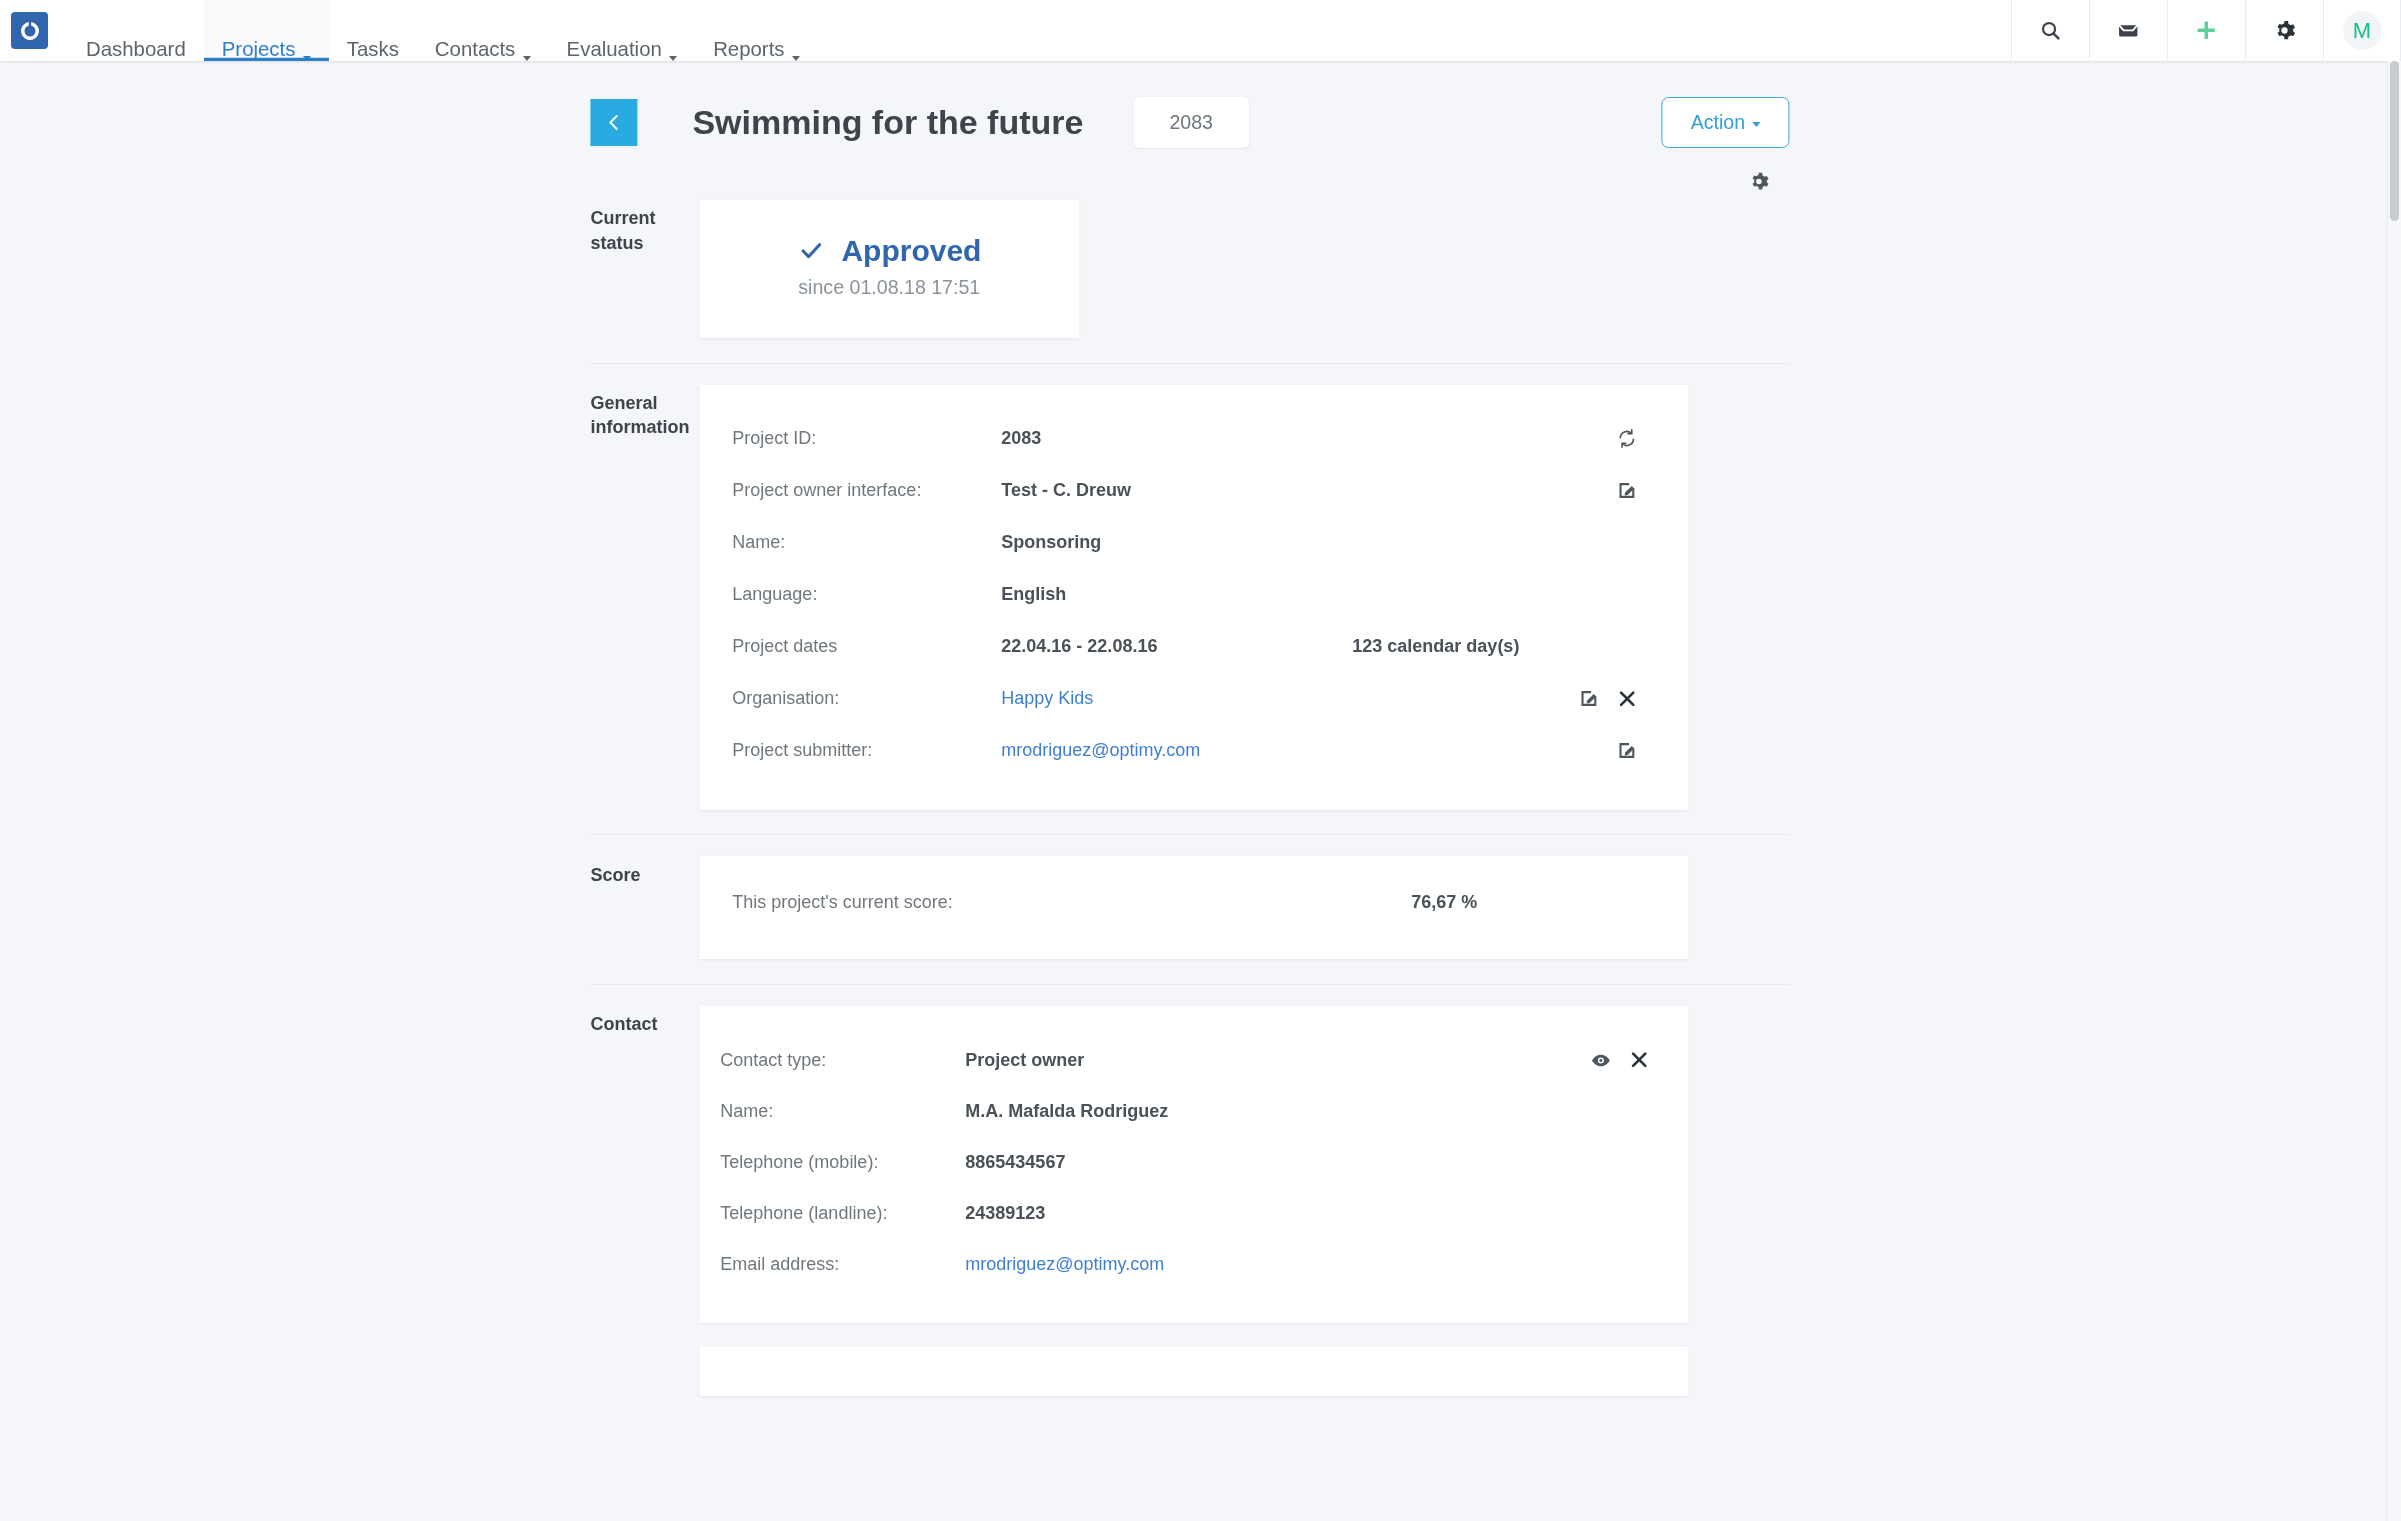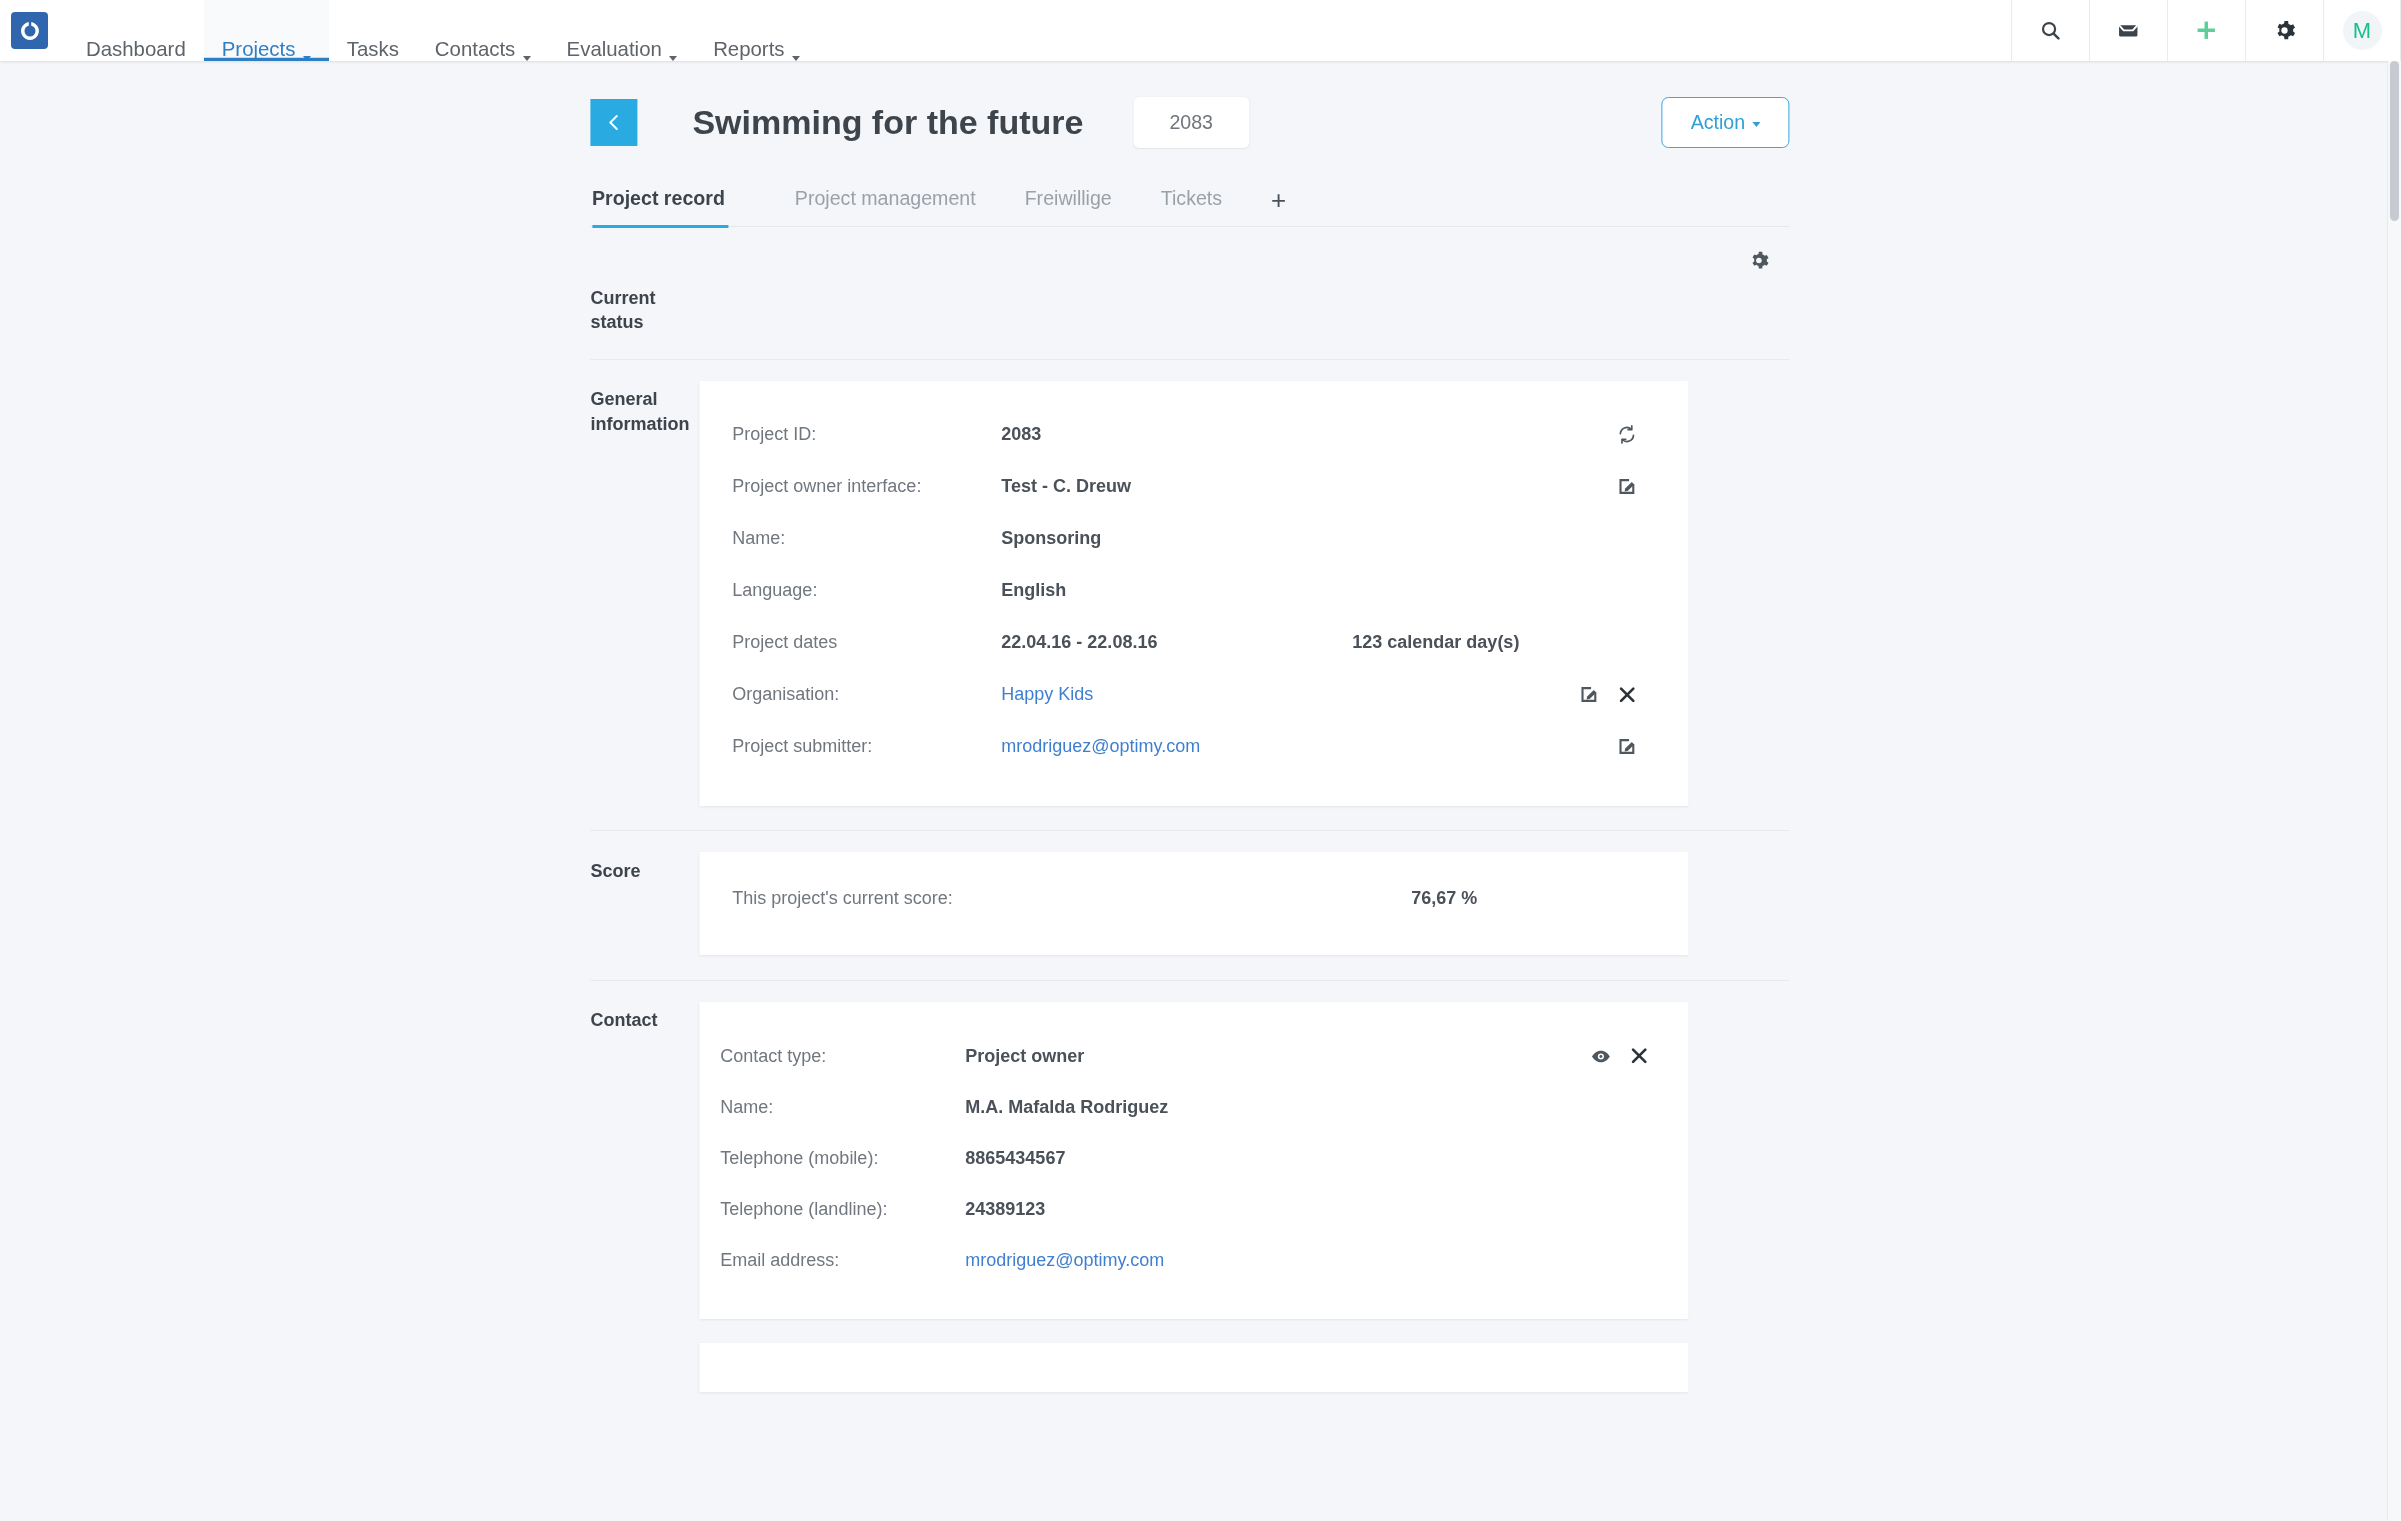--- a/index.html
+++ b/index.html
@@ -411,47 +411,43 @@
         </svg>
       </div>
       <div class="page-title">Swimming for the future</div>
       <div class="id-badge">2083</div>
       <div class="action-btn">
         <span>Action</span>
         <span class="caret"></span>
       </div>
     </div>
 
-    <div class="tabs">
-      <div class="tab active">
-        <span>Project record</span>
-      </div>
-      <div class="tab">
-        <span>Project management</span>
-      </div>
-      <div class="tab">
-        <span>Freiwillige</span>
-      </div>
-      <div class="tab">
-        <span>Tickets</span>
-      </div>
-      <div class="tab-add">+</div>
-    </div>
 
     <div class="gear-row">
       <span class="gear">
         <svg width="21" height="21" viewBox="0 0 24 24">
           <path fill="#4e565e" d="M12 8.2a3.8 3.8 0 1 0 0 7.6 3.8 3.8 0 0 0 0-7.6zm9.1 3.8c0-.5 0-1-.1-1.5l2-1.5-2-3.4-2.3 1a8 8 0 0 0-2.6-1.5L15.8 2h-3.9l-.3 2.6c-1 .3-1.8.8-2.6 1.4l-2.3-1-2 3.5 2 1.5a8.6 8.6 0 0 0 0 3l-2 1.5 2 3.4 2.3-1c.8.6 1.7 1.1 2.6 1.4l.3 2.7h3.9l.3-2.7c1-.3 1.8-.8 2.6-1.4l2.3 1 2-3.4-2-1.5c.1-.5.1-1 .1-1.5z"></path>
           <circle cx="12" cy="12" r="3.2" fill="#f4f6f9"></circle>
         </svg>
       </span>
     </div>
 
     <div class="section" style="padding-top:4.9px;">
       <div class="section-label">Current status</div>
+      <div class="section-body">
+        <div class="card status-card">
+          <div class="status-main">
+            <svg width="28" height="23" viewBox="0 0 24 24">
+              <polyline points="3.5,12.5 9,18.5 20.5,6" fill="none" stroke="#2f66ad" stroke-width="3.2" stroke-linecap="round" stroke-linejoin="round"></polyline>
+            </svg>
+            <span>Approved</span>
+          </div>
+          <div class="status-since">since 01.08.18 17:51</div>
+        </div>
+      </div>
     </div>
 
     <div class="section">
       <div class="section-label">General information</div>
       <div class="section-body">
         <div class="card info-card">
 
           <div class="row">
             <div class="k">Project ID:</div>
             <div class="v">2083</div>

